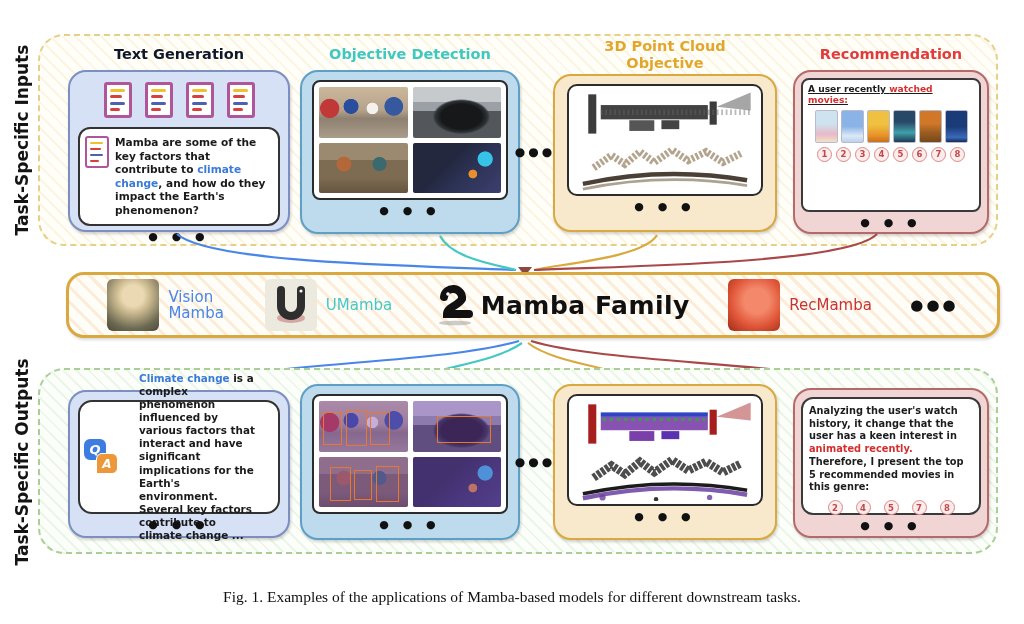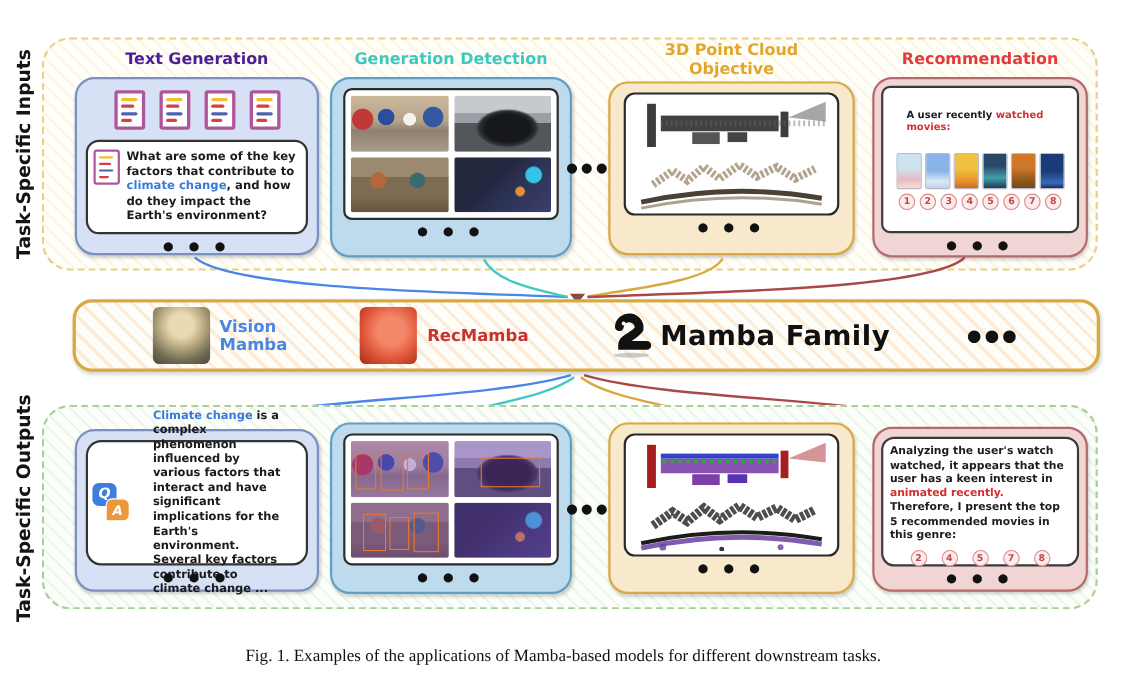--- a/index.html
+++ b/index.html
@@ -21,21 +21,21 @@
   }
   .side-label {
     position:absolute; width:220px; text-align:center; font-weight:bold;
     font-size:17px; color:#141414; transform:rotate(-90deg); white-space:nowrap;
   }
   #label-inputs { left:-88px; top:130px; }
   #label-outputs { left:-88px; top:452px; }
 
   
   .panel-title { position:absolute; text-align:center; font-weight:bold; font-size:14.5px; line-height:1.15; }
-  #title-textgen { left:68px; width:222px; top:46px; color:#4c1d95; }
+  #title-textgen { left:68px; width:222px; top:46px; color:#0f172a; }
   #title-detect  { left:300px; width:220px; top:46px; color:#3ec8c0; }
   #title-pc      { left:585px; width:160px; top:38px; color:#e2a62c; }
   #title-rec     { left:793px; width:196px; top:46px; color:#e23b3b; }
 
   
   .panel { position:absolute; box-sizing:border-box; border-radius:18px; box-shadow:1px 2px 3px rgba(0,0,0,0.18); }
   .frame-blue  { background:#d6e1f6; border:2px solid #7c8fc0; }
   .frame-teal  { background:#bedbed; border:2px solid #5e9fc6; }
   .frame-gold  { background:#f8e8cc; border:2px solid #d9a93f; }
   .frame-pink  { background:#f1d4d4; border:2px solid #b56a6a; }
@@ -84,21 +84,21 @@
 
   #panel-detect { left:300px; top:70px; width:220px; height:164px; }
   #panel-pc     { left:553px; top:74px; width:224px; height:158px; padding:8px 12px 2px; }
   .screen-pc { background:#fff; border:2px solid #2b2b2b; border-radius:10px; height:112px; box-sizing:border-box;
                padding:3px 5px; display:flex; flex-direction:column; justify-content:space-between; }
   .screen-pc svg { display:block; width:100%; height:49%; }
 
   
   #panel-rec { left:793px; top:70px; width:196px; height:164px; padding:6px 6px 2px; }
   .rec-inner { background:#fff; border:2px solid #3a3a3a; border-radius:8px; padding:4px 5px; height:134px; box-sizing:border-box; }
-  .rec-text { font-size:9.1px; font-weight:600; line-height:1.24; margin:16px; color:#1c1c1c; }
+  .rec-text { font-size:9.1px; font-weight:600; line-height:1.24; margin:0; color:#1c1c1c;text-decoration:underline; }
   .red-hl { color:#d42f2f; font-weight:bold; }
   .poster-row { display:flex; gap:3px; justify-content:center; margin:3px 0 3px; }
   .poster { width:23px; height:33px; border-radius:2px; border:1px solid #b9b9c9; box-sizing:border-box; }
   .po-1 { background:linear-gradient(180deg,#cde4f0 0 40%,#e8b8c8 75%,#f2e2c8 100%); }
   .po-2 { background:linear-gradient(180deg,#8ab4e8 0 50%,#dce8f5 80%,#b8d2ee 100%); }
   .po-3 { background:linear-gradient(180deg,#f0c040 0 45%,#e89028 80%,#c8701c 100%); }
   .po-4 { background:linear-gradient(180deg,#284868 0 35%,#40a0a8 70%,#1e3a56 100%); }
   .po-5 { background:linear-gradient(180deg,#d07828 0 40%,#9a5c22 70%,#784818 100%); }
   .po-6 { background:linear-gradient(180deg,#1a3a78 0 50%,#3a6ab8 85%,#142c5e 100%); }
   .circle-row { display:flex; gap:4px; justify-content:center; margin-top:4px; }
@@ -108,21 +108,21 @@
   
   #mamba-bar { position:absolute; left:66px; top:272px; width:934px; height:66px; box-sizing:border-box;
     border:3px solid #d9a93f; border-radius:18px;
     background: repeating-linear-gradient(45deg, rgba(244,195,140,0.30) 0 3px, transparent 3px 11px), #fffdf8;
     display:flex; align-items:center; justify-content:space-evenly; box-shadow:1px 2px 3px rgba(0,0,0,0.15); }
   .model-item { display:flex; align-items:center; gap:9px; }
   .model-img { width:52px; height:52px; border-radius:6px; flex:none; }
   .img-vision { background: radial-gradient(circle at 50% 32%, #ead9b2 0 24%, #c9b88e 40%, #6d6a52 75%, #4c4a3a 100%); }
   .img-umamba { background:#eceadf; display:flex; align-items:center; justify-content:center; }
   .img-rec { background: radial-gradient(circle at 55% 42%, #f4886a 0 30%, #e05538 62%, #9c2c18 100%); }
-  .model-label { font-weight:bold; font-size:15px; line-height:1.1; }
+  .model-label { font-weight:normal; font-size:15px; line-height:1.1; }
   .lbl-vision { color:#4a86e8; width:58px; }
   .lbl-umamba { color:#45c8c4; }
   .lbl-rec { color:#c83232; }
   .family-item { gap:6px; }
   .family-label { font-size:25px; font-weight:bold; color:#101010; letter-spacing:0.5px; }
   .bar-dots { font-size:15px; font-weight:bold; color:#111; letter-spacing:3px; }
 
   
   #panel-out-text { left:68px; top:390px; width:222px; height:148px; padding:8px 8px 2px; }
   .out-bubble { background:#fff; border:2px solid #333; border-radius:14px; padding:5px 7px 5px 3px;
@@ -150,21 +150,21 @@
   #figure-caption { position:absolute; left:0; top:588px; width:1024px; text-align:center;
     font-family:"Liberation Serif", serif; font-size:15.5px; color:#111; }
 </style>
 </head>
 <body>
 
 <div class="section" id="inputs-section"></div>
 <div class="side-label" id="label-inputs">Task-Specific Inputs</div>
 
 <div class="panel-title" id="title-textgen">Text Generation</div>
-<div class="panel-title" id="title-detect">Generation Detection</div>
+<div class="panel-title" id="title-detect">Objective Detection</div>
 <div class="panel-title" id="title-pc">3D Point Cloud Objective</div>
 <div class="panel-title" id="title-rec">Recommendation</div>
 
 <div class="panel frame-blue" id="panel-textgen">
   <div class="doc-row">
     <span class="doc-icon">
         <i class="l1"></i>
         <i class="l2"></i>
         <i class="l3"></i>
         <i class="l4"></i>
@@ -188,21 +188,21 @@
         <i class="l4"></i>
       </span>
   </div>
   <div class="qbubble">
     <span class="doc-icon small">
         <i class="l1"></i>
         <i class="l2"></i>
         <i class="l3"></i>
         <i class="l4"></i>
       </span>
-    <p class="qtext"><span>What are some of the key factors that contribute to </span><span class="blue-hl">climate change</span><span>, and how do they impact the Earth's environment?</span></p>
+    <p class="qtext"><span>Mamba are some of the key factors that contribute to </span><span class="blue-hl">climate change</span><span>, and how do they impact the Earth's phenomenon?</span></p>
   </div>
   <div class="dots">● ● ●</div>
 </div>
 
 <div class="panel frame-teal tablet" id="panel-detect">
   <div class="screen">
     <div class="photo ph-people"></div>
     <div class="photo ph-car"></div>
     <div class="photo ph-workers"></div>
     <div class="photo ph-night"></div>
@@ -264,30 +264,40 @@
   <path d="M877,4 C848,34 624,36 534,40" stroke="#a84848" stroke-width="2.2" fill="none"></path>
   <polygon points="518,37 532,37 525,46" fill="#8a4a42"></polygon>
 </svg>
 
 <div id="mamba-bar">
   <div class="model-item">
     <span class="model-img img-vision"></span>
     <span class="model-label lbl-vision">Vision Mamba</span>
   </div>
   <div class="model-item">
-    <span class="model-img img-rec"></span>
-    <span class="model-label lbl-rec">RecMamba</span>
+    <span class="model-img img-umamba">
+      <svg width="46" height="46" viewBox="0 0 46 46">
+        <ellipse cx="23" cy="36" rx="14" ry="5" fill="#c88a8a" opacity="0.7"></ellipse>
+        <path d="M13 8 V24 a10 10 0 0 0 20 0 V8" stroke="#2e2e2e" stroke-width="8" fill="none" stroke-linecap="round"></path>
+        <circle cx="33" cy="9" r="1.6" fill="#fff"></circle>
+      </svg>
+    </span>
+    <span class="model-label lbl-umamba">UMamba</span>
   </div>
   <div class="model-item family-item">
     <svg width="44" height="44" viewBox="0 0 44 44">
       <path d="M13 14 a9 9 0 1 1 18 2 c-4 7 -15 8 -15 15 h22" stroke="#111" stroke-width="8" fill="none" stroke-linecap="round"></path>
       <circle cx="17" cy="11" r="1.8" fill="#fff"></circle>
       <ellipse cx="24" cy="40" rx="16" ry="2.3" fill="#999" opacity="0.5"></ellipse>
     </svg>
     <span class="family-label">Mamba Family</span>
+  </div>
+  <div class="model-item">
+    <span class="model-img img-rec"></span>
+    <span class="model-label lbl-rec">RecMamba</span>
   </div>
   <span class="bar-dots">●●●</span>
 </div>
 
 <svg class="arrow-layer" id="arrows-out" viewBox="0 0 1024 70">
   <path d="M519,2 C430,28 215,22 176,56" stroke="#4a86e8" stroke-width="2.2" fill="none"></path>
   <path d="M522,4 C485,30 405,28 396,56" stroke="#45c8c4" stroke-width="2.2" fill="none"></path>
   <path d="M528,4 C562,30 645,28 658,56" stroke="#d9a93f" stroke-width="2.2" fill="none"></path>
   <path d="M531,2 C618,28 845,22 882,56" stroke="#a84848" stroke-width="2.2" fill="none"></path>
   <polygon points="171,55 181,53 177,66" fill="#4a86e8"></polygon>
@@ -349,21 +359,21 @@
       <circle cx="30" cy="52" r="3.5" fill="#6a3fa0" opacity="0.8"></circle>
       <circle cx="150" cy="52" r="3" fill="#6a3fa0" opacity="0.8"></circle>
       <circle cx="90" cy="54" r="2.5" fill="#333"></circle>
     </svg>
   </div>
   <div class="dots">● ● ●</div>
 </div>
 
 <div class="panel frame-pink" id="panel-out-rec">
   <div class="out-rec-inner">
-    <p class="out-rec-text"><span>Analyzing the user's watch watched, it appears that the user has a keen interest in </span><span class="red-hl">animated recently.</span><span> Therefore, I present the top 5 recommended movies in this genre:</span></p>
+    <p class="out-rec-text"><span>Analyzing the user's watch history, it change that the user has a keen interest in </span><span class="red-hl">animated recently.</span><span> Therefore, I present the top 5 recommended movies in this genre:</span></p>
     <div class="circle-row wide">
       <span class="num-circle">2</span>
       <span class="num-circle">4</span>
       <span class="num-circle">5</span>
       <span class="num-circle">7</span>
       <span class="num-circle">8</span>
     </div>
   </div>
   <div class="dots">● ● ●</div>
 </div>

